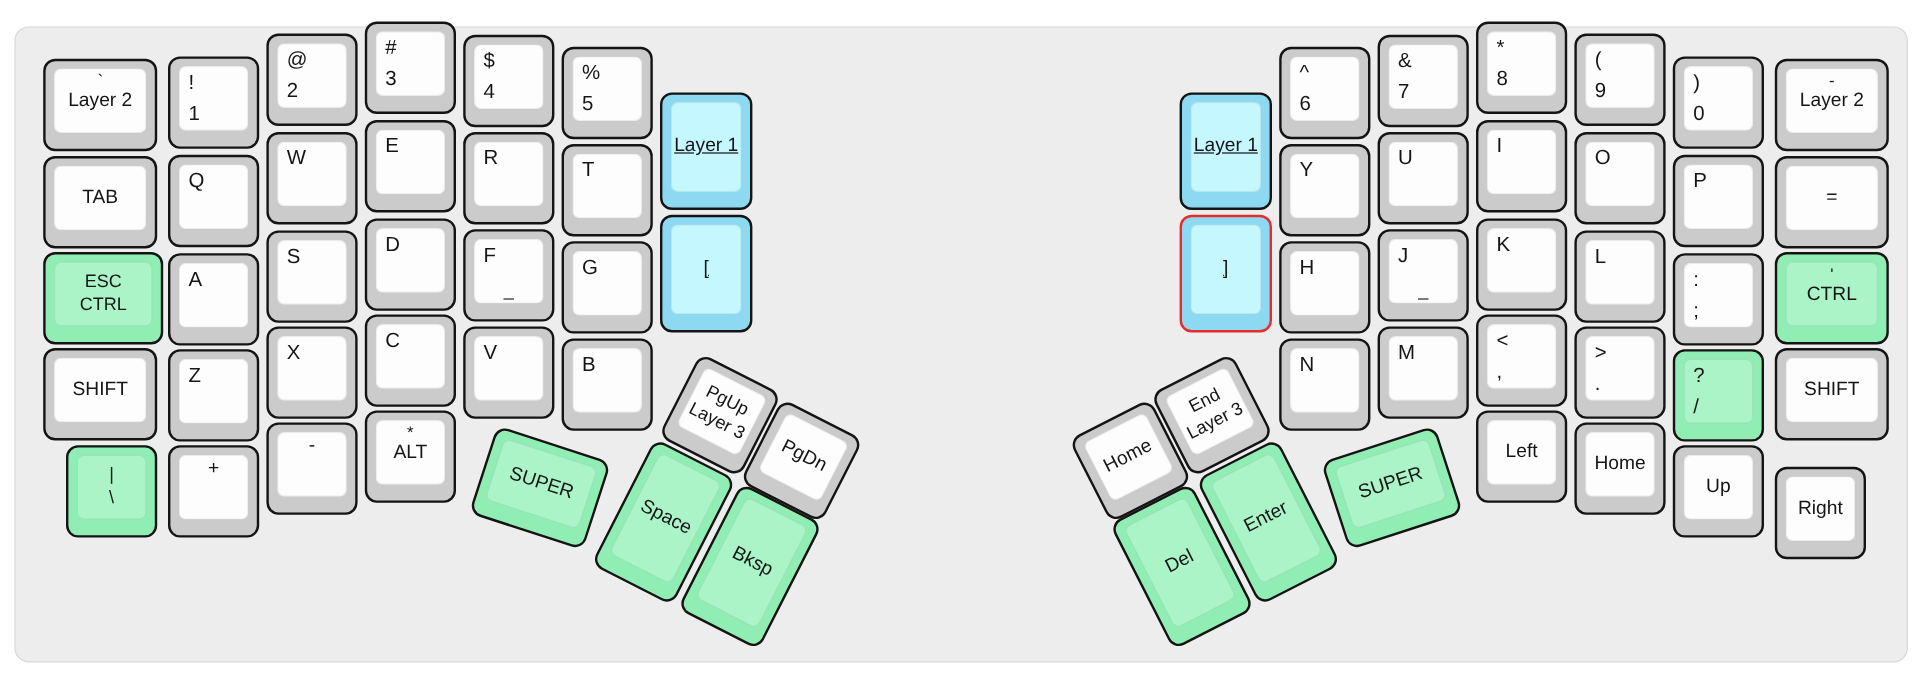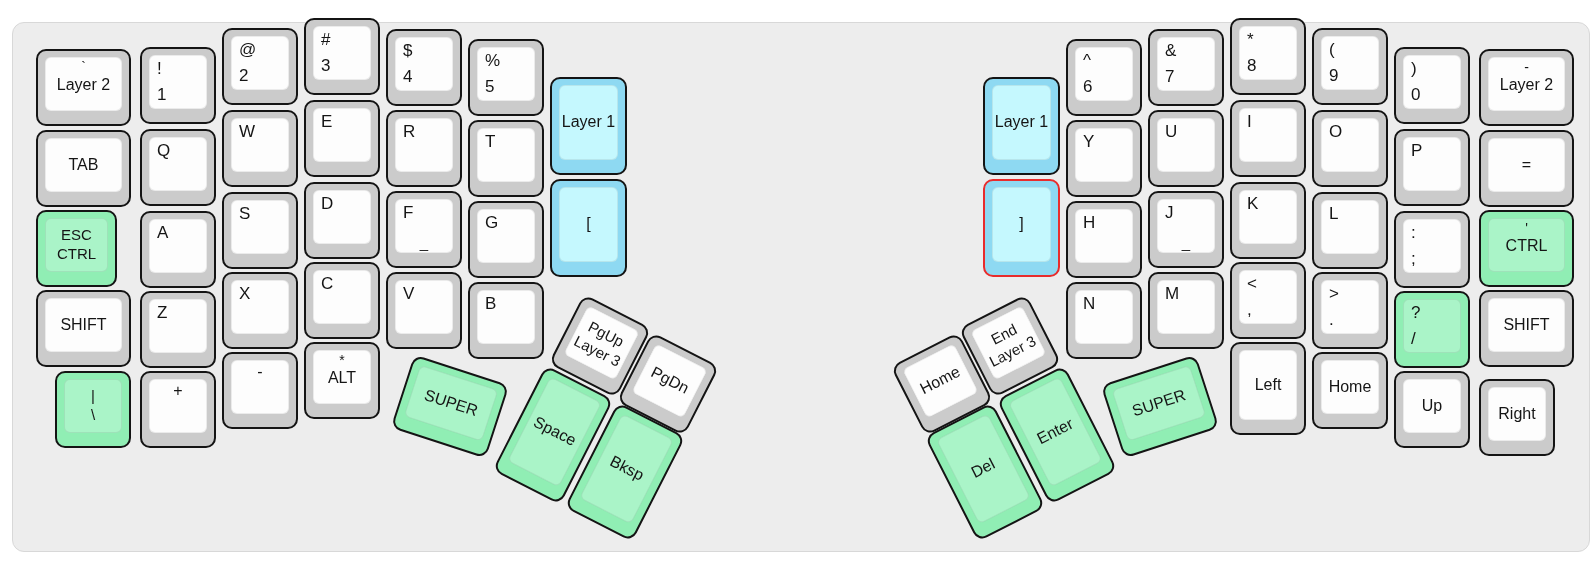--- a/index.html
+++ b/index.html
@@ -11,21 +11,21 @@
   .key{position:absolute;box-sizing:border-box;border:2px solid var(--key-border,#141414);
     border-radius:10px;}
   .key.gray{background:var(--key-gray,#cbcbcb);}
   .key.green{background:var(--key-green,#90eeb4);}
   .key.blue{background:var(--key-blue,#8ed9f2);}
   .key.red-frame{border-color:var(--key-border-red,#e82c2c);}
   .cap{position:absolute;left:7px;right:7px;top:6px;bottom:13px;border-radius:6px;
     border:1px solid rgba(0,0,0,0.07);color:var(--text,#151515);font-size:16px;}
   .key.gray .cap{background:var(--key-gray-top,#fdfdfd);}
   .key.green .cap{background:var(--key-green-top,#aaf4c8);}
-  .key.blue .cap{background:var(--key-blue-top,#c5f8fe);}
+  .key.blue .cap{background:var(--key-blue-top,#c5f8fe);text-decoration:underline;}
   .cap.center{display:flex;flex-direction:column;align-items:center;justify-content:center;
     line-height:1.3;text-align:center;}
   .cap.center.multi{font-size:15px;line-height:1.25;}
   .cap.left-top,.cap.left-pair{display:flex;flex-direction:column;justify-content:space-between;
     align-items:flex-start;padding:3px 0 3px 7px;font-size:17px;}
   .cap.left-top{justify-content:flex-start;}
   .cap.top-center{text-align:center;padding-top:2px;}
   .cap.top-center-pair .l0{position:absolute;top:1px;left:0;right:0;text-align:center;font-size:14px;}
   .cap.top-center-pair .l1{position:absolute;top:50%;left:0;right:0;transform:translateY(-46%);
     text-align:center;}
@@ -42,21 +42,21 @@
         <div class="cap top-center-pair">
           <span class="l0">`</span>
           <span class="l1">Layer 2</span>
         </div>
       </div>
       <div class="key gray" style="left: 36px; top: 130px; width: 95px; height: 77px;">
         <div class="cap center">
           <span class="l0">TAB</span>
         </div>
       </div>
-      <div class="key green" style="left: 36px; top: 210px; width: 81px; height: 77px;">
+      <div class="key green" style="left: 36px; top: 210px; width: 100px; height: 77px;">
         <div class="cap center multi">
           <span class="l0">ESC</span>
           <span class="l1">CTRL</span>
         </div>
       </div>
       <div class="key gray" style="left: 36px; top: 290px; width: 95px; height: 77px;">
         <div class="cap center">
           <span class="l0">SHIFT</span>
         </div>
       </div>
@@ -288,21 +288,21 @@
         <div class="cap left-top">
           <span class="l0">K</span>
         </div>
       </div>
       <div class="key gray" style="left: 1230px; top: 262px; width: 76px; height: 77px;">
         <div class="cap left-pair">
           <span class="l0">&lt;</span>
           <span class="l1">,</span>
         </div>
       </div>
-      <div class="key gray" style="left: 1230px; top: 342px; width: 76px; height: 93px;">
+      <div class="key gray" style="left: 1230px; top: 342px; width: 76px; height: 77px;">
         <div class="cap center">
           <span class="l0">Left</span>
         </div>
       </div>
       <div class="key gray" style="left: 1312px; top: 28px; width: 76px; height: 77px;">
         <div class="cap left-pair">
           <span class="l0">(</span>
           <span class="l1">9</span>
         </div>
       </div>
@@ -370,21 +370,21 @@
         <div class="cap top-center-pair">
           <span class="l0">'</span>
           <span class="l1">CTRL</span>
         </div>
       </div>
       <div class="key gray" style="left: 1479px; top: 290px; width: 95px; height: 77px;">
         <div class="cap center">
           <span class="l0">SHIFT</span>
         </div>
       </div>
-      <div class="key gray" style="left: 1479px; top: 379px; width: 76px; height: 77px; text-decoration: underline;">
+      <div class="key gray" style="left: 1479px; top: 389px; width: 76px; height: 77px; text-decoration: underline;">
         <div class="cap center">
           <span class="l0">Right</span>
         </div>
       </div>
       <div class="key green" style="left: 1110px; top: 367.5px; width: 100px; height: 77px; transform: rotate(-18deg);">
         <div class="cap center">
           <span class="l0">SUPER</span>
         </div>
       </div>
       <div class="key gray" style="left: 972px; top: 307px; width: 76px; height: 78px; transform: rotate(-27deg);">

